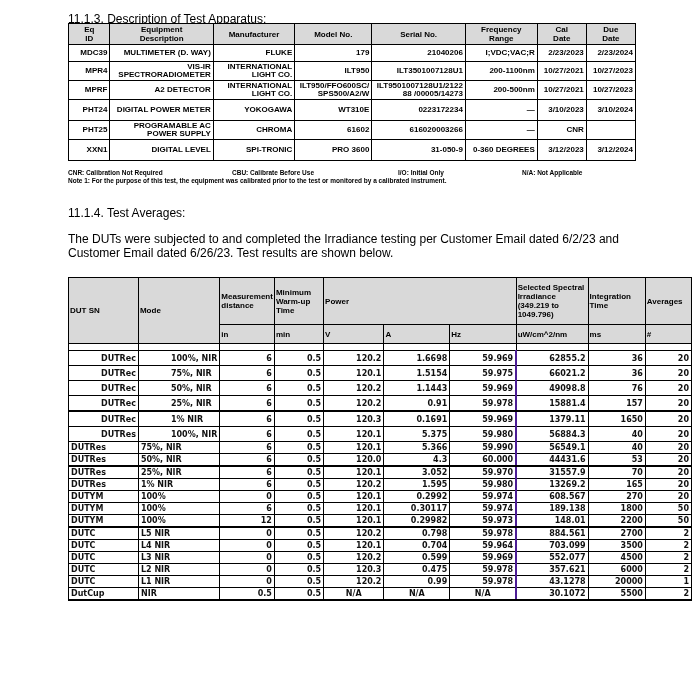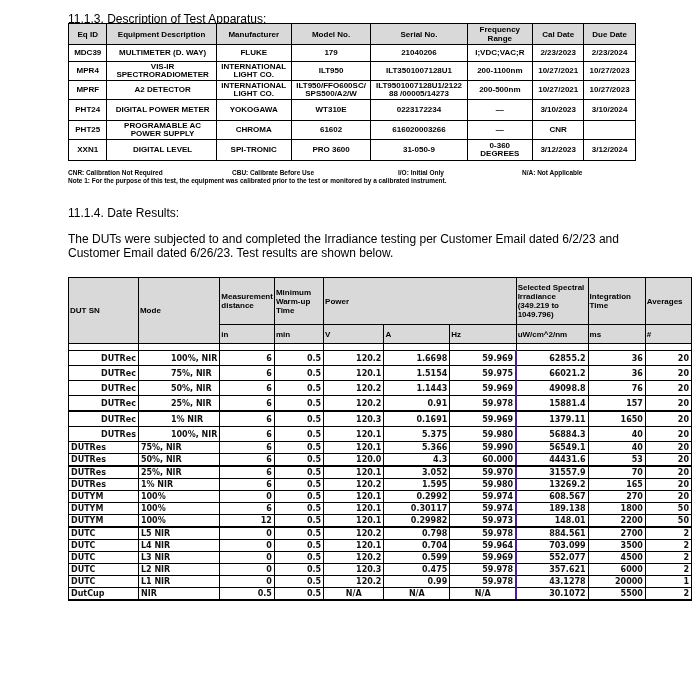--- a/index.html
+++ b/index.html
@@ -6,23 +6,23 @@
   body { width: 697px; height: 697px; position: relative; overflow: hidden;
          font-family: "Liberation Sans", sans-serif; color: #000; }
   .h { position: absolute; font-size: 12px; }
   #h1 { left: 68px; top: 12px; }
   #h2 { left: 68px; top: 206px; }
   #para { position: absolute; left: 68px; top: 232px; width: 560px; font-size: 12px; line-height: 14px; }
 
   table { border-collapse: collapse; position: absolute; }
   
   #app { left: 68px; top: 23px; width: 568px; font-size: 8px; font-weight: bold; }
-  #app th { background: #d9d9d9; border: 1px solid #000; height: 20px; font-size: 8px; text-align: center; padding: 0 8px; }
-  #app td { border: 1px solid #000; text-align: center; padding: 0 2px; height: 16px; line-height: 8px; }
-  #app td.left { text-align: center; padding-left: 4px; margin-left: 44px; }
+  #app th { background: #d9d9d9; border: 1px solid #000; height: 20px; font-size: 8px; text-align: center; padding: 0 14px; }
+  #app td { border: 1px solid #000; text-align: right; padding: 0 2px; height: 16px; line-height: 8px; }
+  #app td.left { text-align: right; padding-left: 4px; margin-left: 44px; }
   #app tr.tall td { height: 18px; }
   #app tr.mid td { height: 20px; }
 
   .note { position: absolute; font-size: 6.5px; font-weight: bold; }
   #n1 { left: 68px; top: 169px; }
   #n2 { left: 232px; top: 169px; }
   #n3 { left: 398px; top: 169px; }
   #n4 { left: 522px; top: 169px; }
   #n5 { left: 68px; top: 177px; }
 
@@ -124,21 +124,21 @@
       </tr>
     </tbody>
 </table>
 
 <div class="note" id="n1">CNR: Calibration Not Required</div>
 <div class="note" id="n2">CBU: Calibrate Before Use</div>
 <div class="note" id="n3">I/O: Initial Only</div>
 <div class="note" id="n4">N/A: Not Applicable</div>
 <div class="note" id="n5">Note 1: For the purpose of this test, the equipment was calibrated prior to the test or monitored by a calibrated instrument.</div>
 
-<div class="h" id="h2">11.1.4.  Date Results:</div>
+<div class="h" id="h2">11.1.4.  Test Averages:</div>
 <div id="para">The DUTs were subjected to and completed the Irradiance testing per Customer Email dated 6/2/23 and Customer Email dated 6/26/23. Test results are shown below.</div>
 
 <table id="res">
   <thead>
     <tr class="hd1">
       <th rowspan="2" style="width:44px">DUT SN</th>
       <th rowspan="2" style="width:62px">Mode</th>
       <th style="width:60px">Measurement distance</th>
       <th style="width:84px">Minimum Warm-up Time</th>
       <th colspan="3">Power</th>

